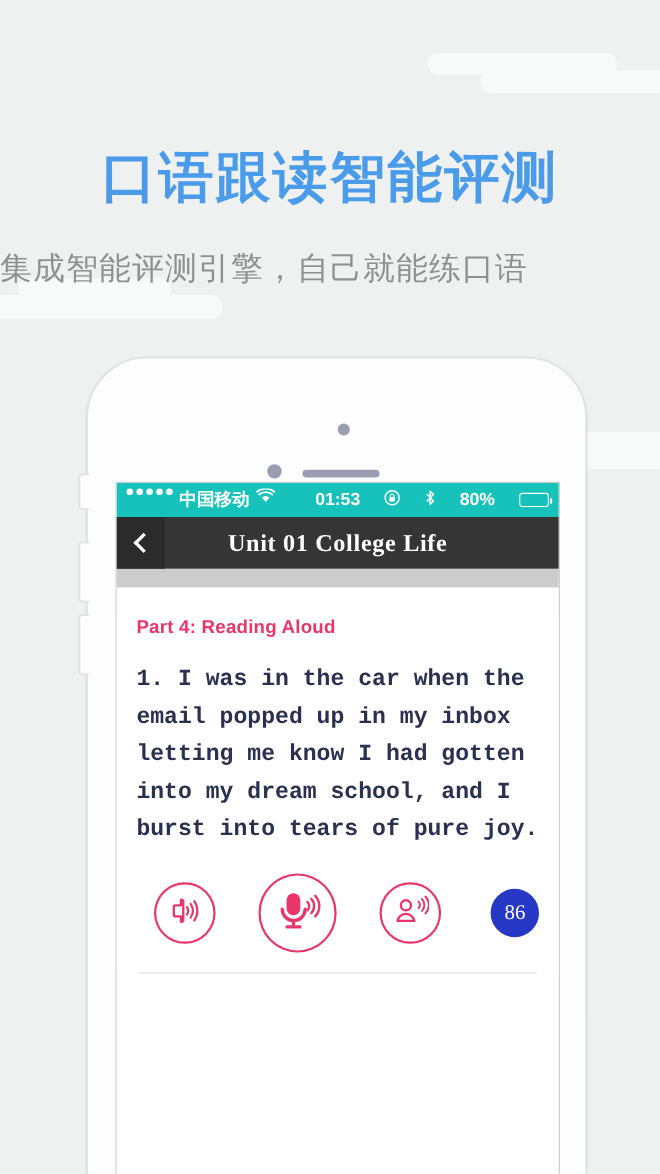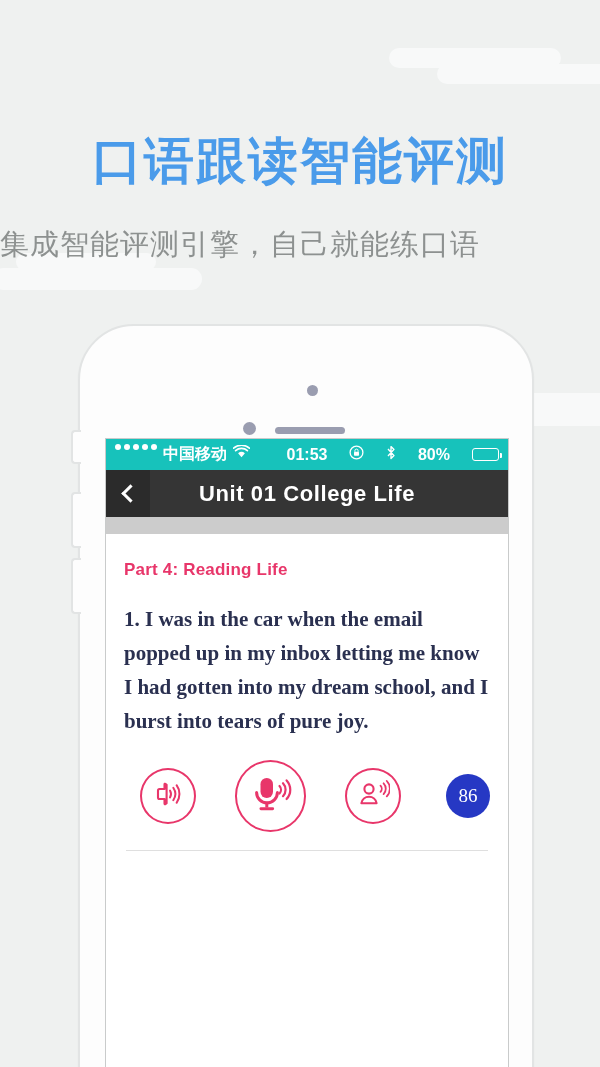--- a/index.html
+++ b/index.html
@@ -104,32 +104,33 @@
     width:44px; height:47px; background:#2b2b2b;
     display:flex; align-items:center; justify-content:center;
     cursor:pointer;
   }
   .chev { width:13px; height:13px; border-left:3px solid #fff; border-bottom:3px solid #fff;
           transform:rotate(45deg); margin-left:4px; }
   .navtitle {
     position:absolute; left:0; right:0; text-align:center;
     color:#ffffff; font-size:22px; font-weight:bold; letter-spacing:0.6px;
     pointer-events:none;
+    font-family:Liberation Serif, serif;
   }
 
   .subbar { height:17px; background:#cccccc; }
 
   
   .content { padding:0 18px; background:#fff; }
   .part-title {
     color:#e8366a; font-size:17px; font-weight:bold;
     margin-top:26px; margin-bottom:22px; letter-spacing:0.2px;
   }
   .para {
-    font-family:Liberation Serif, serif;
+    font-family:Liberation Mono, monospace;
     color:#2a3050; font-size:21px; line-height:1.62;
     font-weight:bold;
   }
   .para.second { margin-top:22px; }
 
   .tools { display:flex; align-items:center; margin:22px 0 18px 16px; gap:39px; }
   .circle-btn {
     border:2px solid #e8366a; border-radius:50%;
     display:flex; align-items:center; justify-content:center;
     cursor:pointer; background:#fff;
@@ -213,21 +214,21 @@
       <div class="navbar">
         <div class="backbtn">
           <span class="chev"></span>
         </div>
         <div class="navtitle">Unit 01 College Life</div>
       </div>
 
       <div class="subbar"></div>
 
       <div class="content">
-        <div class="part-title">Part 4: Reading Life</div>
+        <div class="part-title">Part 4: Reading Aloud</div>
 
         <div class="para">1. I was in the car when the email popped up in my inbox letting me know I had gotten into my dream school, and I burst into tears of pure joy.</div>
 
         <div class="tools">
           <div class="circle-btn cb-sm">
             <span>
               <svg width="30" height="28" viewBox="0 0 30 28">
                 <path d="M11.5 9 L6.5 9 Q5 9 5 10.5 L5 17.5 Q5 19 6.5 19 L11.5 19 L11.5 23.5 Q11.5 24.6 12.6 24 L13.6 23.2 L13.6 4.8 L12.6 4 Q11.5 3.4 11.5 4.5 Z" fill="none" stroke="#e8366a" stroke-width="2.1" stroke-linejoin="round"></path>
                 <path d="M17 10.5 a7 7 0 0 1 0 7" stroke="#e8366a" stroke-width="2" fill="none" stroke-linecap="round"></path>
                 <path d="M20.3 7.8 a11 11 0 0 1 0 12.4" stroke="#e8366a" stroke-width="2" fill="none" stroke-linecap="round"></path>

